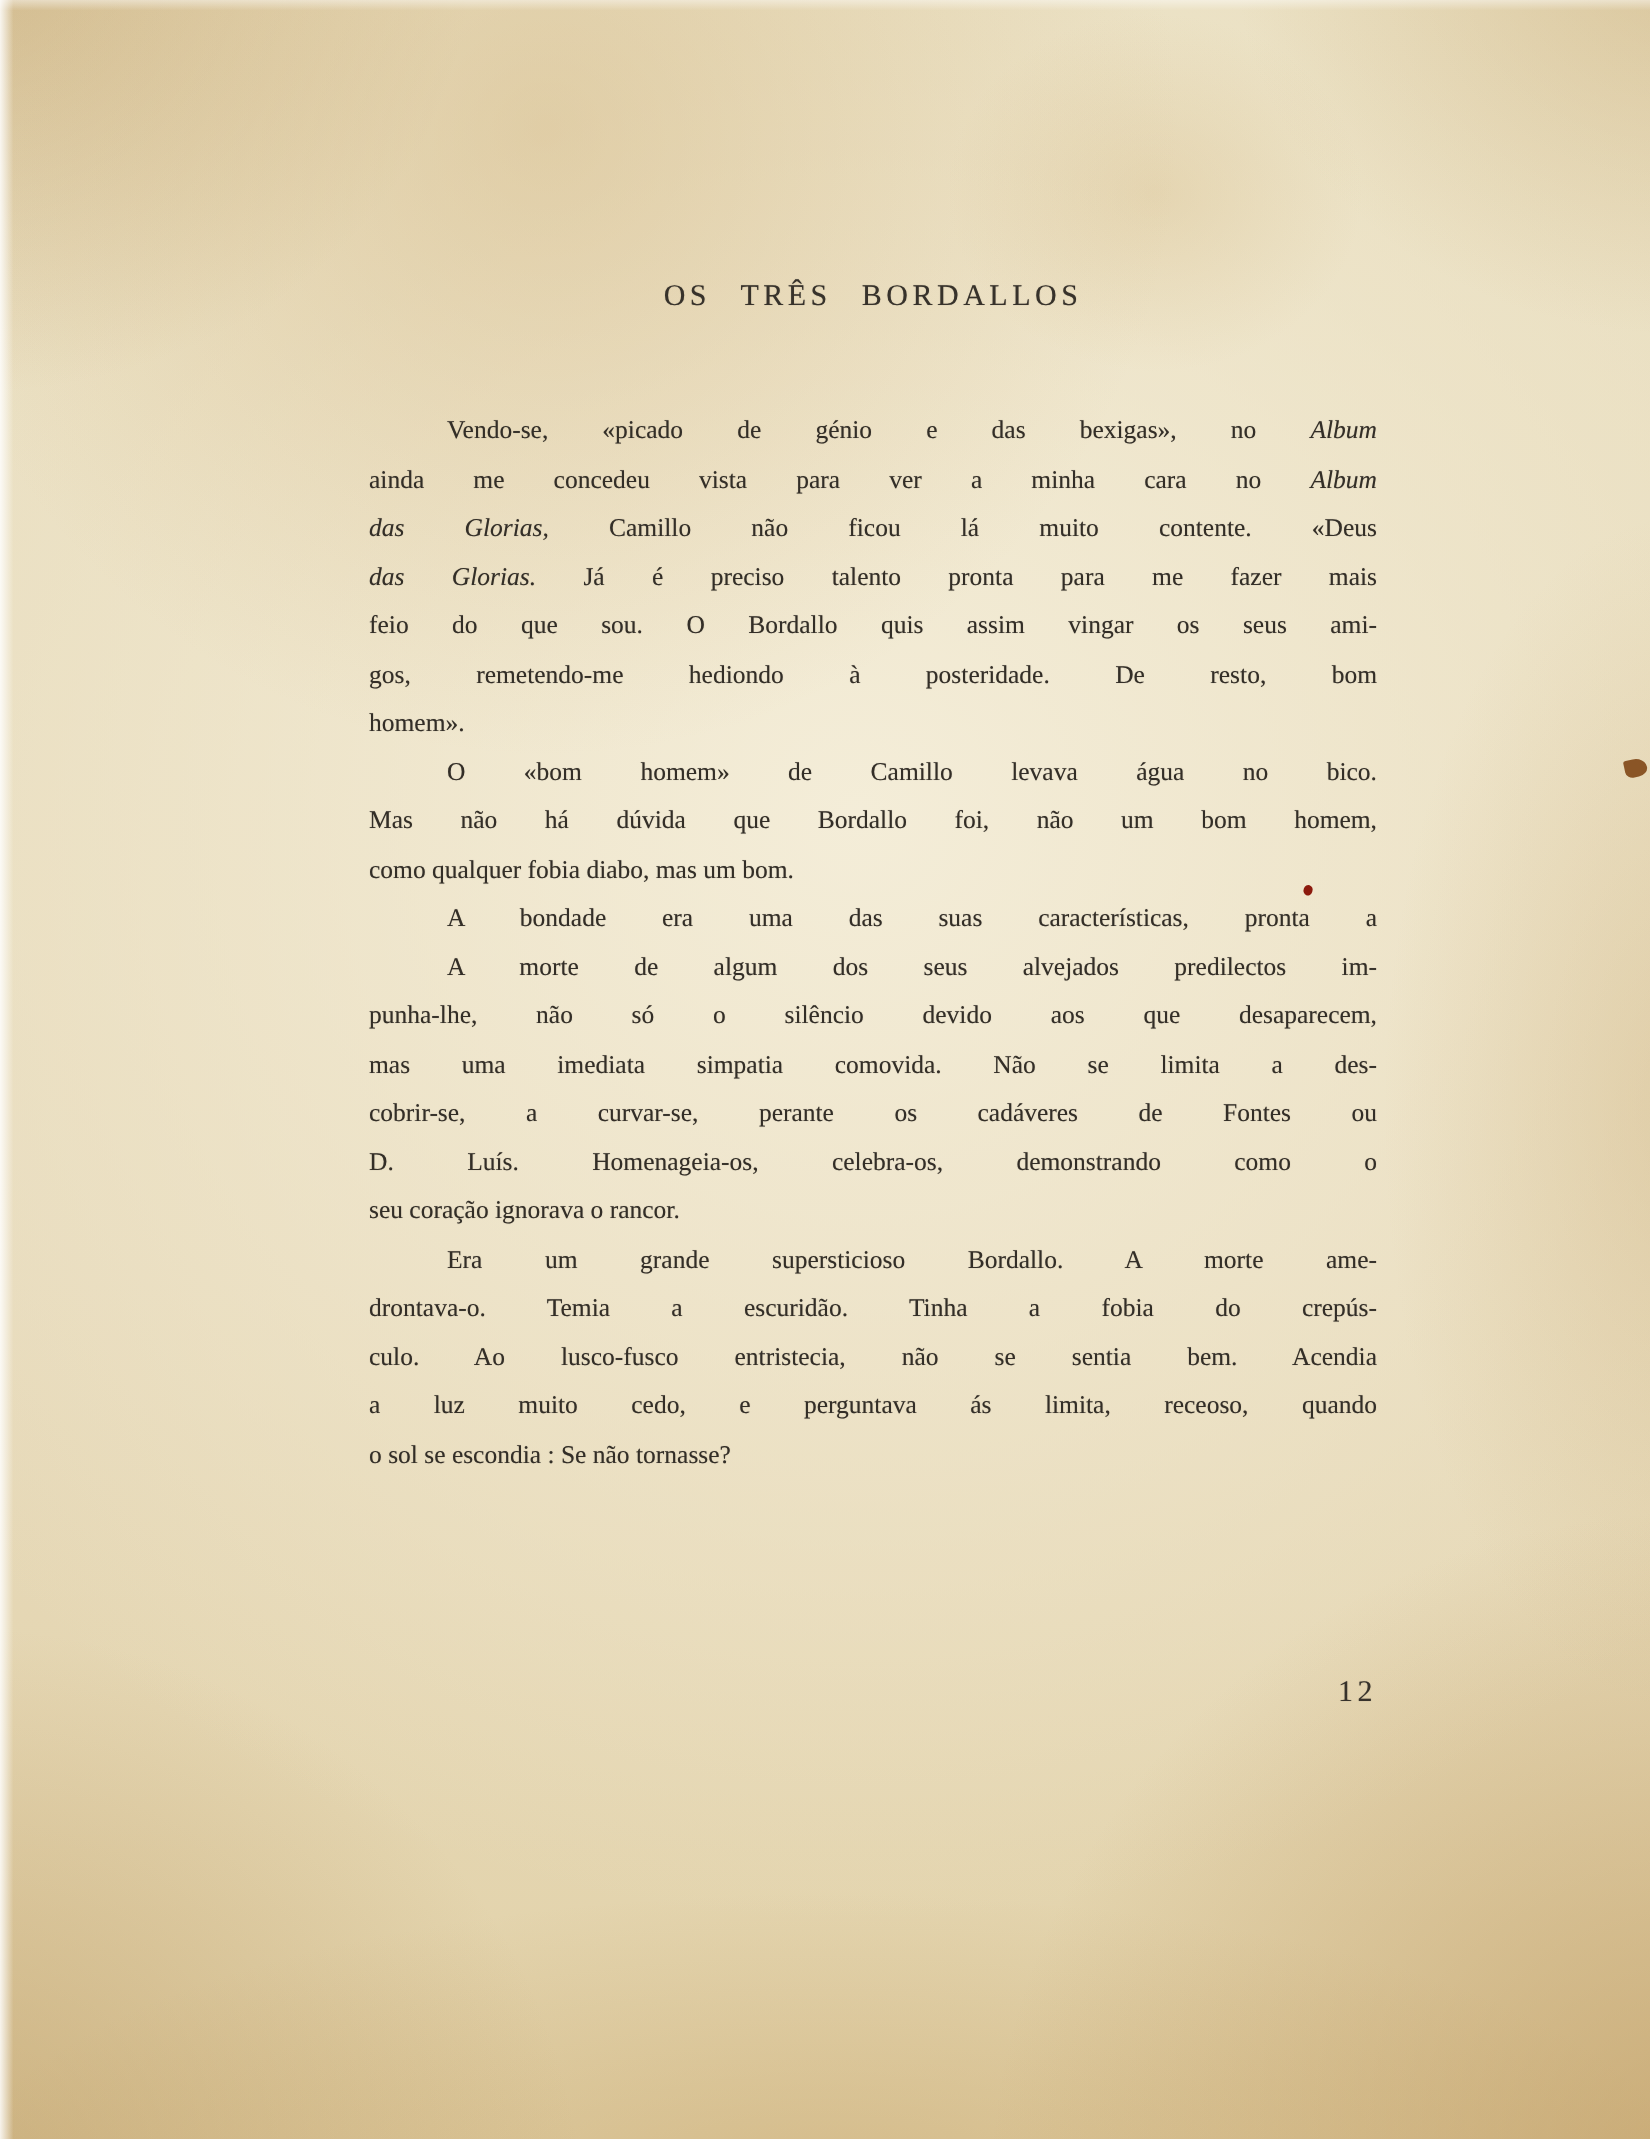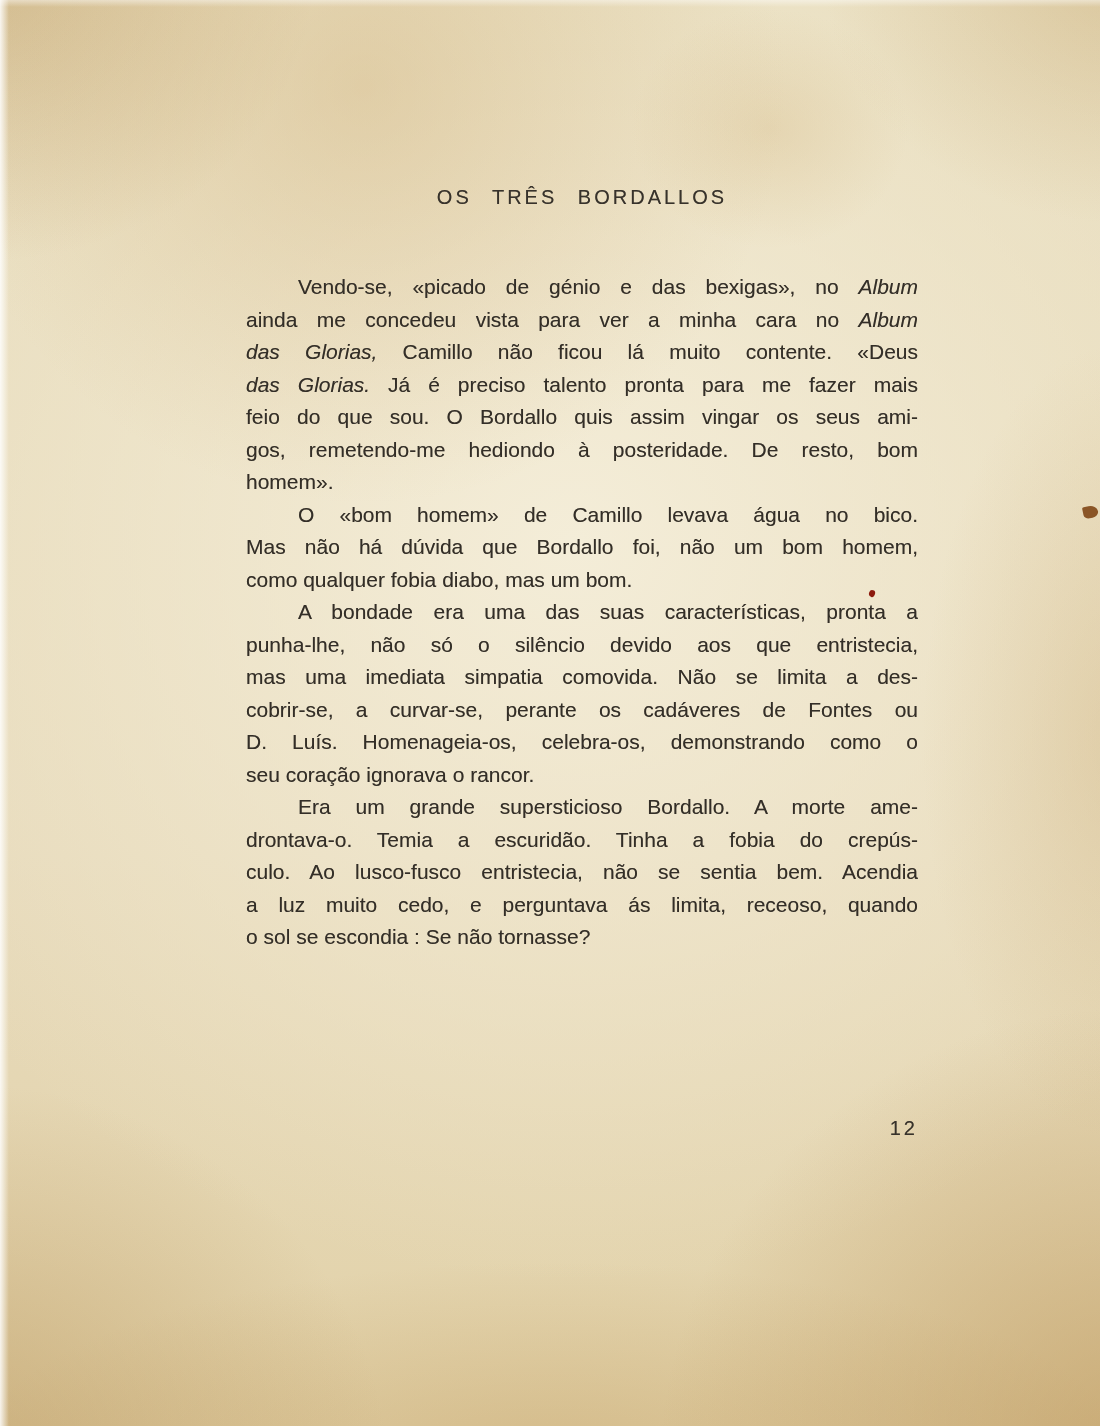--- a/index.html
+++ b/index.html
@@ -1,21 +1,21 @@
 <!DOCTYPE html>
 <html><head>
 <meta charset="utf-8">
 <style>
   html, body { margin: 0; padding: 0; background: #cfb488; }
   .page {
     position: relative;
     width: 1100px;
     height: 1426px;
     overflow: hidden;
-    font-family: Liberation Sans, sans-serif;
+    font-family: Liberation Serif, serif;
     background:
       linear-gradient(90deg, rgba(255,255,255,0.85) 0px, rgba(255,255,255,0) 9px),
       linear-gradient(180deg, rgba(255,255,255,0.45) 0px, rgba(255,255,255,0) 7px),
       radial-gradient(55% 42% at 33% 6%, rgba(201,166,106,0.35), rgba(201,166,106,0) 70%),
       radial-gradient(60% 45% at 103% 103%, rgba(174,128,62,0.50), rgba(174,128,62,0) 72%),
       radial-gradient(55% 40% at -3% 104%, rgba(171,129,66,0.45), rgba(171,129,66,0) 70%),
       radial-gradient(45% 30% at -2% -2%, rgba(188,152,93,0.50), rgba(188,152,93,0) 68%),
       radial-gradient(40% 26% at 102% -2%, rgba(196,162,103,0.40), rgba(196,162,103,0) 68%),
       radial-gradient(70% 18% at 50% 102%, rgba(186,144,80,0.35), rgba(186,144,80,0) 75%),
       radial-gradient(26% 40% at 102% 52%, rgba(198,163,104,0.30), rgba(198,163,104,0) 70%),
@@ -33,21 +33,21 @@
     letter-spacing: 3px;
     word-spacing: 12px;
     color: #37322b;
     text-shadow: 0 0 0.6px rgba(55,50,43,0.45);
   }
   .body-text {
     position: absolute;
     top: 271px;
     left: 246px;
     width: 672px;
-    font-size: 21px;
+    font-size: 17px;
     line-height: 32.5px;
     color: #332e27;
     text-shadow: 0 0 0.6px rgba(51,46,39,0.40);
   }
   .para { margin: 0; }
   .line { text-align: left; white-space: normal; }
   .line.just { text-align: justify; text-align-last: justify; }
   .line.ind { text-indent: 52px; }
   .it { font-style: italic; }
   .page-number {
@@ -98,21 +98,22 @@
       </div>
       <div class="para">
         <div class="line just ind"><span>O «bom homem» de Camillo levava água no bico.</span></div>
         <div class="line just"><span>Mas não há dúvida que Bordallo foi, não um bom homem,</span></div>
         <div class="line"><span>como qualquer fobia diabo, mas um bom.</span></div>
       </div>
       <div class="para">
         <div class="line just ind"><span>A bondade era uma das suas características, pronta a</span></div>
       </div>
       <div class="para">
-        <div class="line just"><span>punha-lhe, não só o silêncio devido aos que entristecia,</span></div>
+        <div class="line just ind"><span>A morte de algum dos seus alvejados predilectos im-</span></div>
+        <div class="line just"><span>punha-lhe, não só o silêncio devido aos que desaparecem,</span></div>
         <div class="line just"><span>mas uma imediata simpatia comovida. Não se limita a des-</span></div>
         <div class="line just"><span>cobrir-se, a curvar-se, perante os cadáveres de Fontes ou</span></div>
         <div class="line just"><span>D. Luís. Homenageia-os, celebra-os, demonstrando como o</span></div>
         <div class="line"><span>seu coração ignorava o rancor.</span></div>
       </div>
       <div class="para">
         <div class="line just ind"><span>Era um grande supersticioso Bordallo. A morte ame-</span></div>
         <div class="line just"><span>drontava-o. Temia a escuridão. Tinha a fobia do crepús-</span></div>
         <div class="line just"><span>culo. Ao lusco-fusco entristecia, não se sentia bem. Acendia</span></div>
         <div class="line just"><span>a luz muito cedo, e perguntava ás limita, receoso, quando</span></div>

